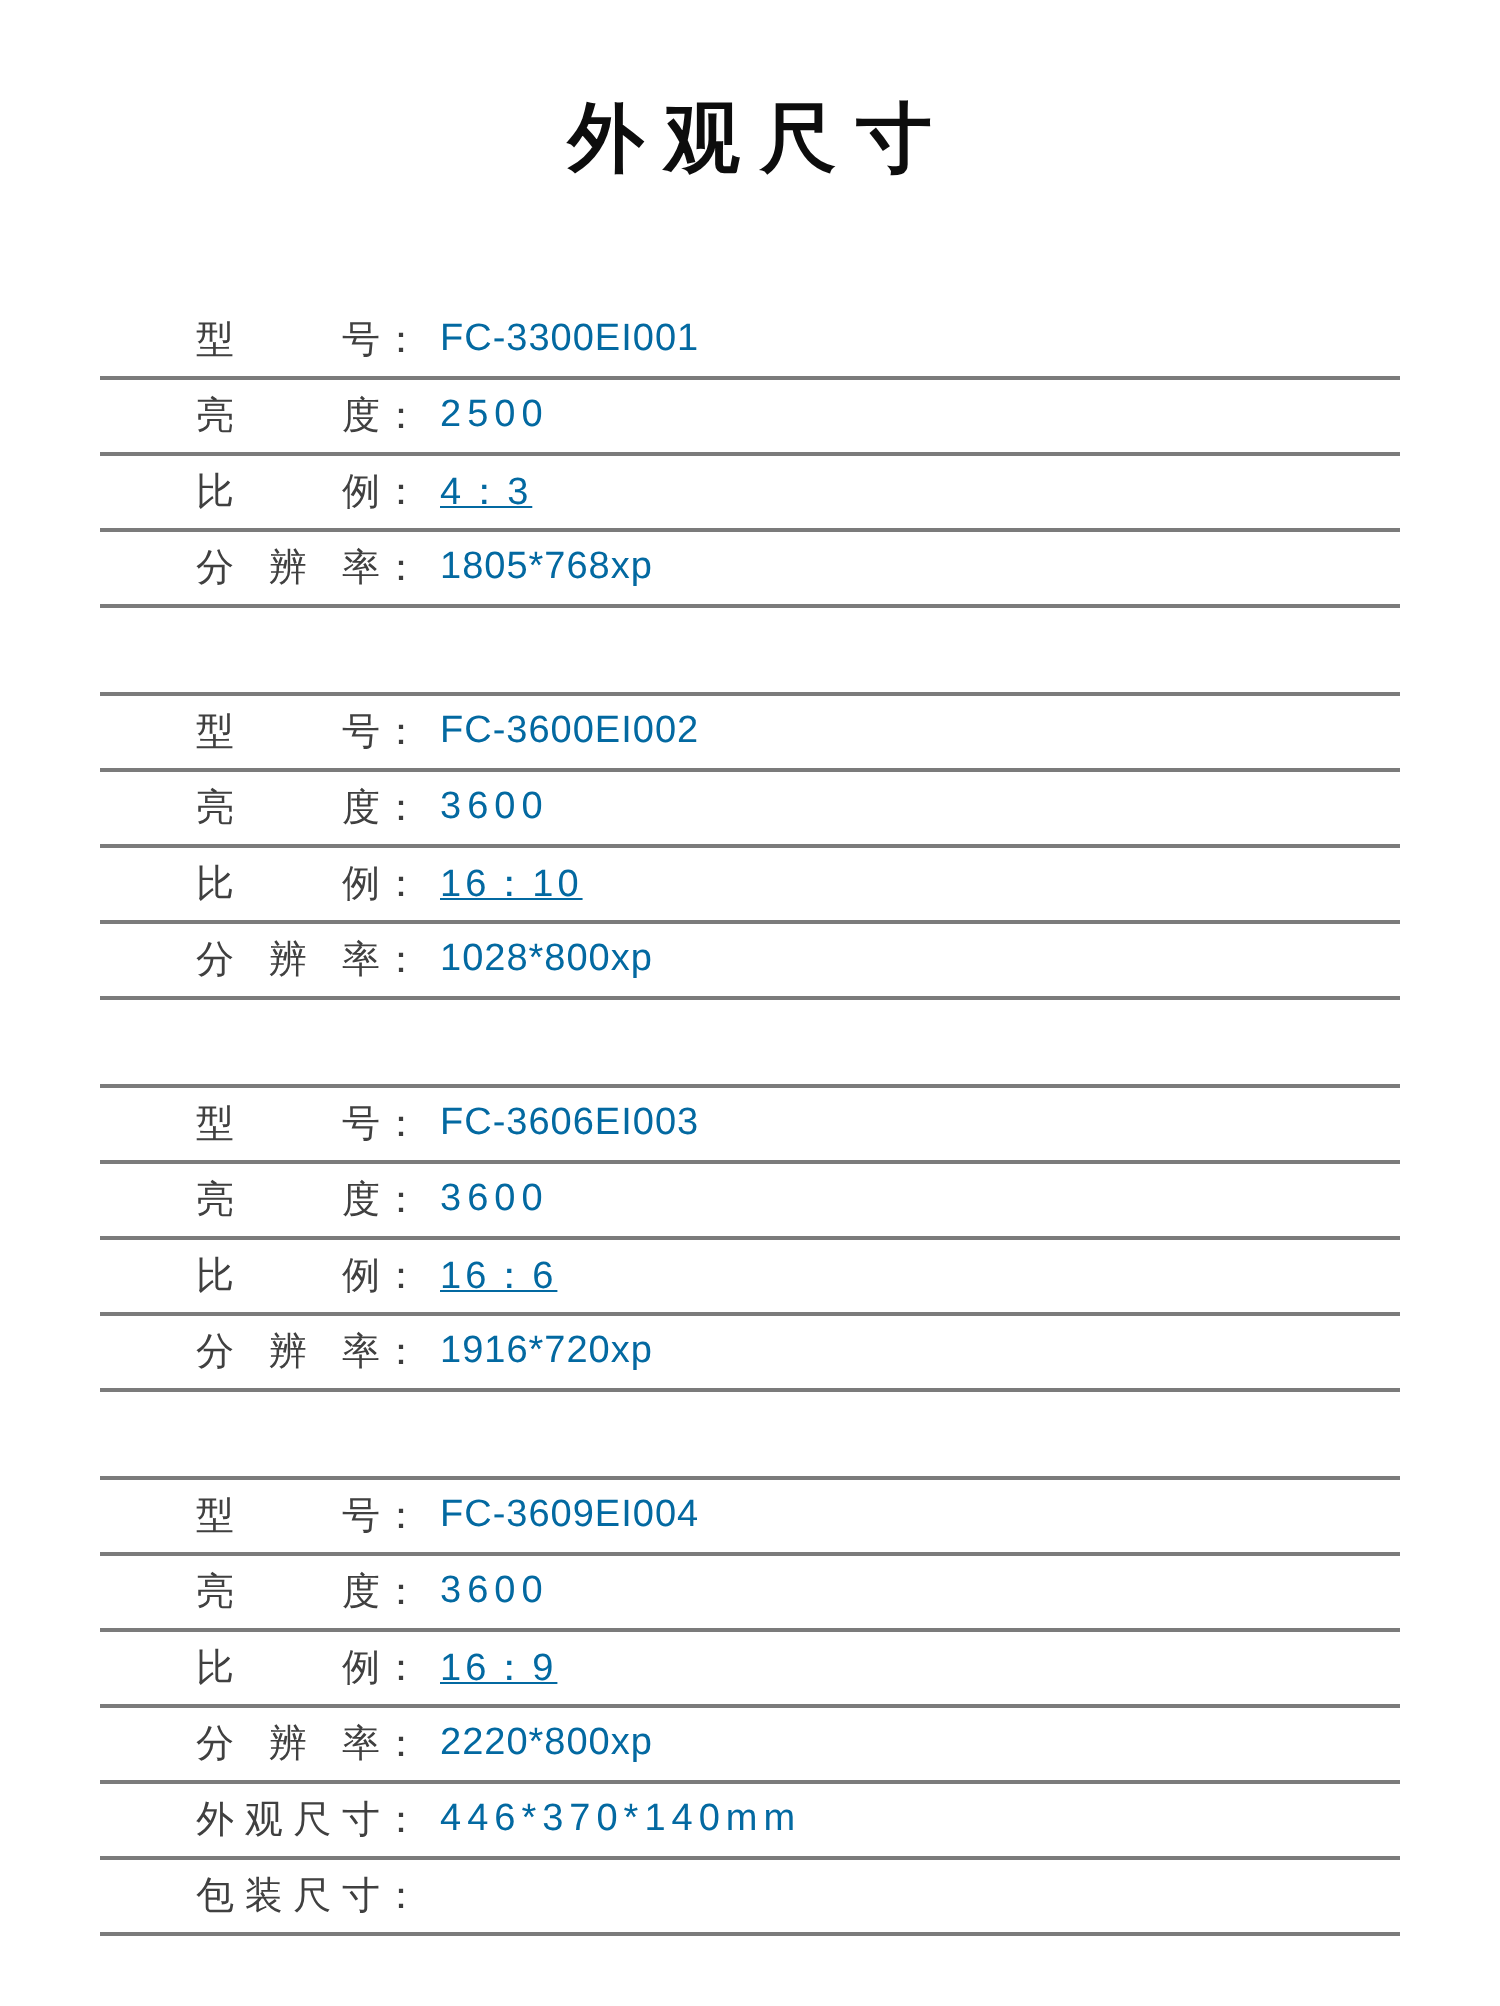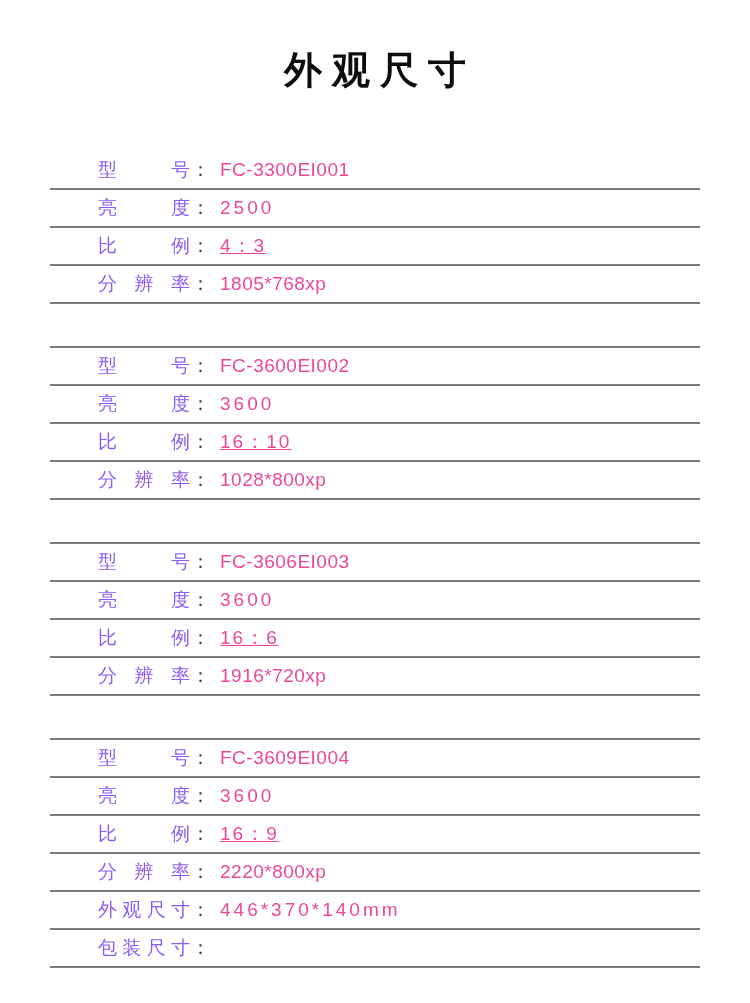--- a/index.html
+++ b/index.html
@@ -41,33 +41,33 @@
     border-bottom: 2px solid #7b7b7b;
     display: flex;
     align-items: center;
     padding-left: 48px;
     box-sizing: content-box;
   }
   .label {
     display: inline-block;
     width: 92px;
     font-size: 19px;
-    color: #8b5cf6;
+    color: #404040;
     text-align: justify;
     text-align-last: justify;
     white-space: nowrap;
   }
   .colon {
     font-size: 19px;
     color: #3c3c3c;
     margin-left: 1px;
   }
   .value {
     font-size: 19px;
-    color: #ec4899;
+    color: #0369a1;
     margin-left: 10px;
     white-space: nowrap;
   }
   .v-model      { letter-spacing: 0.5px; }
   .v-brightness { letter-spacing: 3px; }
   .v-ratio      { letter-spacing: 2px; text-decoration: underline; }
   .v-resolution { letter-spacing: 0.5px; }
   .v-outer-size, .v-package-size { letter-spacing: 3px; }
 </style>
 </head>

